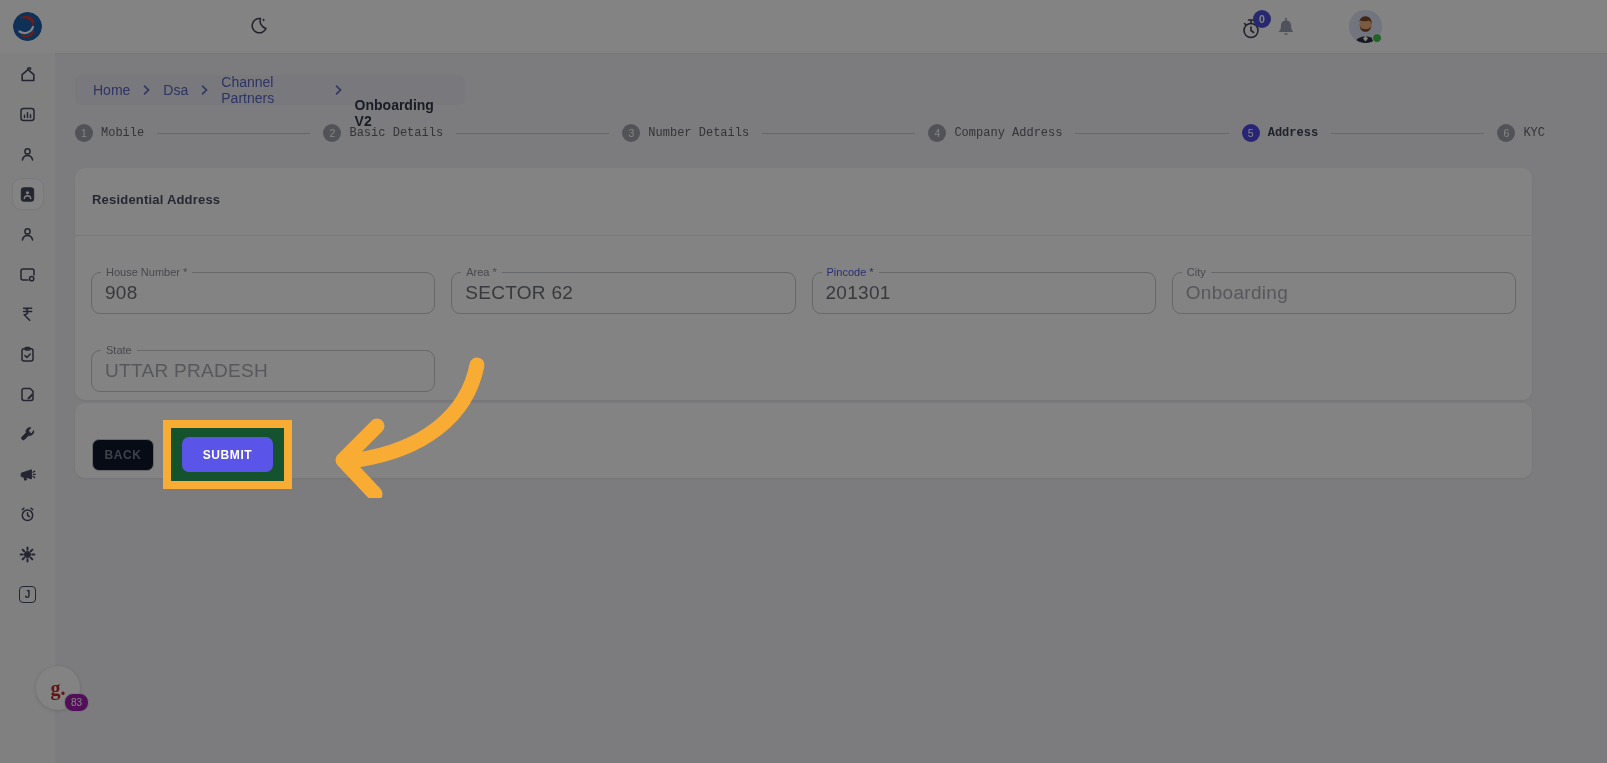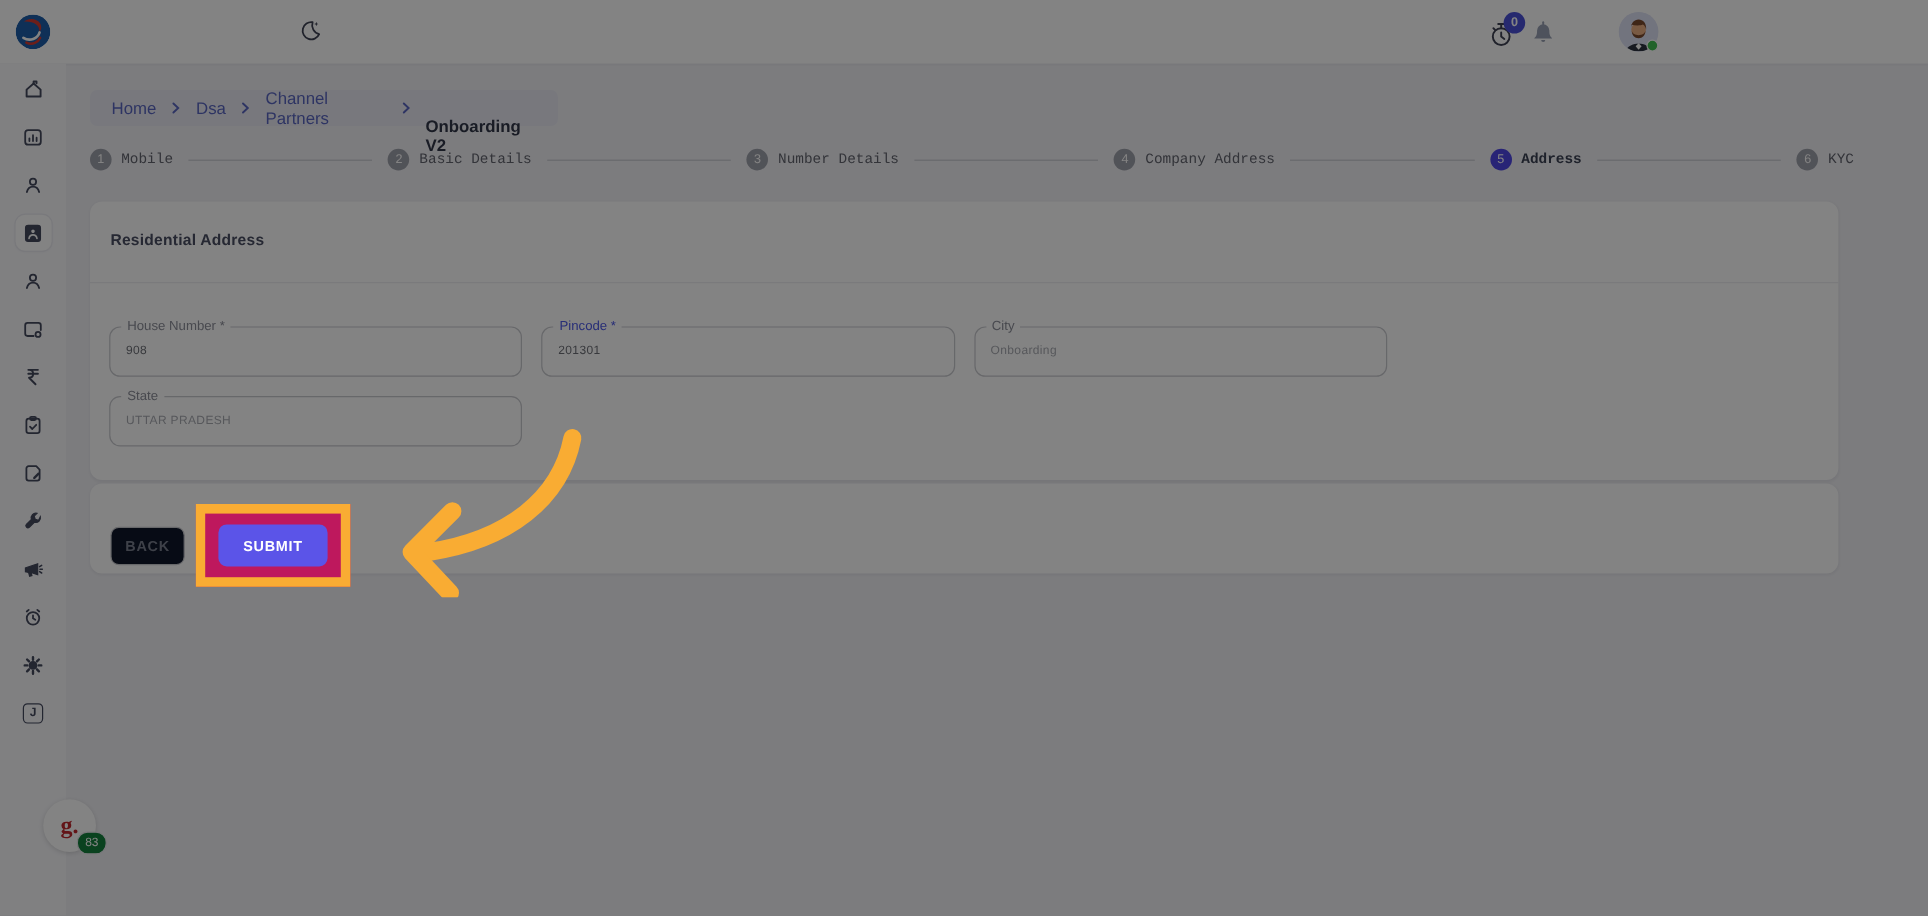--- a/index.html
+++ b/index.html
@@ -80,44 +80,44 @@
 
   
   .card {
     position:absolute; left:20px; right:75px; background:#ffffff; border-radius:10px;
     box-shadow:0 1px 3px rgba(30,30,50,.07);
   }
   .card-form { top:115px; height:232px; }
   .card-title { padding:24px 17px 0; font-size:13px; font-weight:bold; color:#4a4f63; letter-spacing:.2px; }
   .card-div { margin-top:28px; border-top:1px solid #ededf1; }
   .fields {
-    padding:36px 16px 0; display:grid; grid-template-columns:repeat(4,1fr); gap:16px 16px;
+    padding:36px 16px 0; display:grid; grid-template-columns:repeat(4,1fr); gap:36px 16px;
   }
   .field { position:relative; height:42px; border:1px solid #c9cacf; border-radius:9px; background:#fff; }
   .flabel {
     position:absolute; top:-7px; left:9px; background:#fff; padding:0 5px;
     font-size:11px; color:#8c8e99; white-space:nowrap;
   }
   .field.focused .flabel { color:#4f5be7; }
-  .fvalue { line-height:40px; padding-left:13px; font-size:10px; color:#6e7077; letter-spacing:.3px; }
+  .fvalue { line-height:40px; padding-left:13px; font-size:19px; color:#6e7077; letter-spacing:.3px; }
   .field.disabled .fvalue { color:#a9abb2; }
   .col1 { grid-column:1; }
 
   .card-footer { top:350px; height:75px; }
   .back-btn {
     position:absolute; left:17px; top:36px; width:62px; height:32px;
     background:#0f172a; border:1px solid #c9cacf; border-radius:7px;
     color:#7a7f8e; font-size:12px; font-weight:bold; letter-spacing:.6px;
     font-family:"Liberation Sans", sans-serif; cursor:pointer;
   }
 
   
   .spotlight {
     position:absolute; left:88px; top:17px; z-index:60;
-    background:#be185d; border:8px solid #F9AC33; padding:9px 11px;
+    background:#14532d; border:8px solid #F9AC33; padding:9px 11px;
   }
   .submit-btn {
     width:91px; height:35px; background:#5B54E8; border:none; border-radius:7px;
     color:#ffffff; font-size:12px; font-weight:bold; letter-spacing:.6px;
     font-family:"Liberation Sans", sans-serif; cursor:pointer; display:block;
   }
 
   
   .dim { position:fixed; inset:0; background:rgba(0,0,0,.485); z-index:50; }
   .arrow { position:absolute; left:305px; top:348px; z-index:70; pointer-events:none; }
@@ -125,21 +125,21 @@
   
   .g-launcher {
     position:absolute; left:36px; top:666px; width:44px; height:44px; border-radius:50%;
     background:#ffffff; box-shadow:0 1px 4px rgba(0,0,0,.15); z-index:2;
     display:flex; align-items:center; justify-content:center;
     font-family:"Liberation Serif", serif; font-weight:bold; font-size:20px; color:#c0272d;
     cursor:pointer;
   }
   .g-badge {
     position:absolute; left:64px; top:693px; z-index:2;
-    background:#15803d; color:#fff; font-size:10px; font-weight:normal;
+    background:#a21caf; color:#fff; font-size:10px; font-weight:normal;
     border-radius:9px; padding:3px 6px; border:1.5px solid #e9e9ee;
   }
 </style>
 </head>
 <body>
 
 <header class="topbar">
   <span class="logo">
     <svg width="29" height="29" viewBox="0 0 29 29">
       <circle cx="14.5" cy="14.5" r="14.5" fill="#1F5FA9"></circle>
@@ -328,20 +328,24 @@
   </div>
 
   <section class="card card-form">
     <h2 class="card-title">Residential Address</h2>
     <div class="card-div"></div>
     <div class="fields">
       <div class="field">
         <span class="flabel">House Number *</span>
         <div class="fvalue">908</div>
       </div>
+      <div class="field">
+        <span class="flabel">Area *</span>
+        <div class="fvalue">SECTOR 62</div>
+      </div>
       <div class="field focused">
         <span class="flabel">Pincode *</span>
         <div class="fvalue">201301</div>
       </div>
       <div class="field disabled">
         <span class="flabel">City</span>
         <div class="fvalue">Onboarding</div>
       </div>
       <div class="field disabled col1">
         <span class="flabel">State</span>

